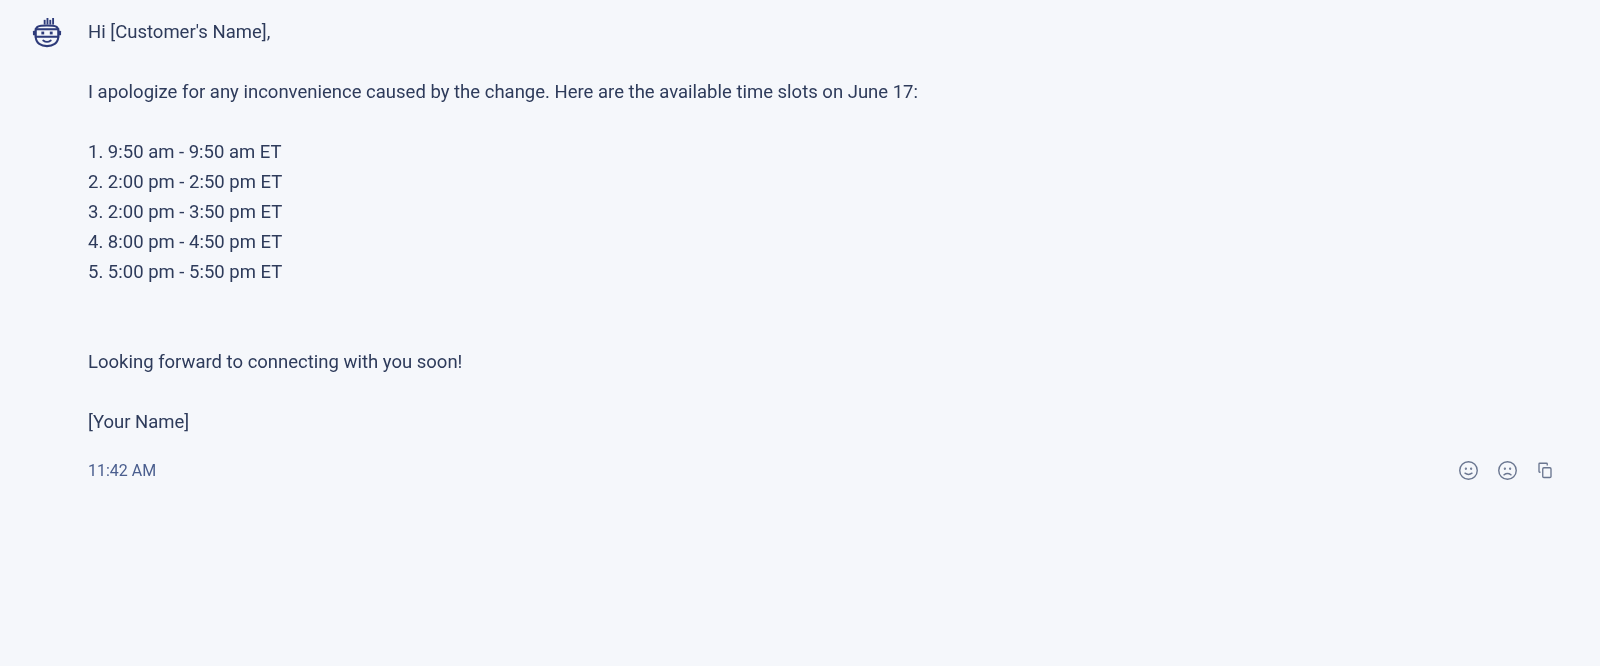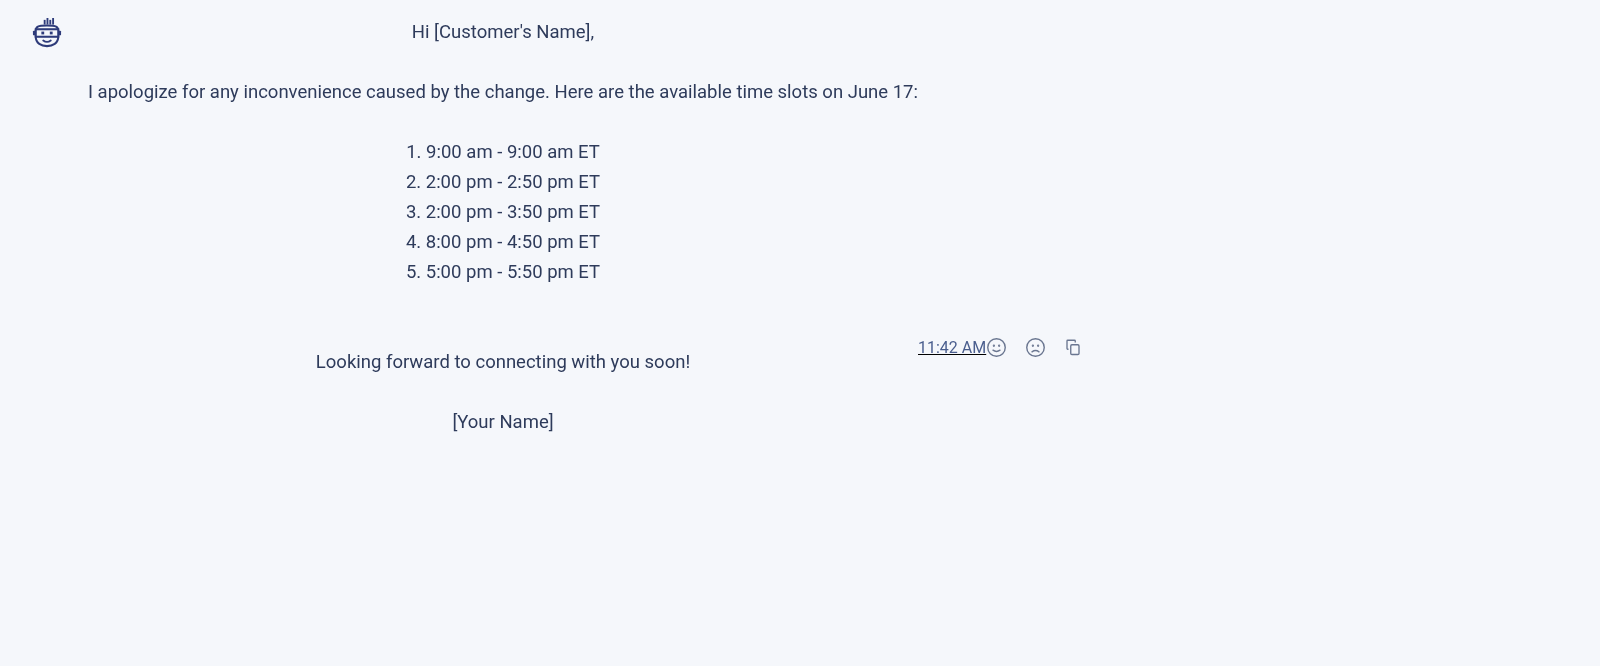--- a/index.html
+++ b/index.html
@@ -27,42 +27,40 @@
       margin-top: 0px;
       flex-shrink: 0;
     }
     .avatar svg {
       width: 30px;
       height: 30px;
     }
     .message-wrapper {
       flex: 1;
       display: flex;
-      flex-direction: row;
+      flex-direction: column;
       min-width: 0;
-      text-align: center;
     }
     .message-content {
       color: #2e3b5b;
       font-size: 18.5px;
       line-height: 1.62;
       font-weight: 400;
     }
     .message-content p {
       margin: 0;
     }
     .message-content .para-gap {
       height: 30px;
     }
     .message-footer {
       display: flex;
       align-items: center;
       justify-content: space-between;
-      margin-top: 28px;
-      text-decoration: underline;
+      margin-top: 22px;
     }
     .timestamp {
       color: #4a5e8e;
       font-size: 16px;
       font-weight: 400;
     }
     .action-icons {
       display: flex;
       gap: 18px;
       align-items: center;
@@ -102,21 +100,21 @@
       <rect x="28" y="13.5" width="3" height="5" rx="1" fill="#2e3b7a"></rect>
       <path d="M12 24 Q16 27 20 24" stroke="#2e3b7a" stroke-width="2" fill="none" stroke-linecap="round"></path>
     </svg>
   </div>
   <div class="message-wrapper">
     <div class="message-content">
       <p>Hi [Customer's Name],</p>
       <div class="para-gap"></div>
       <p>I apologize for any inconvenience caused by the change. Here are the available time slots on June 17:</p>
       <div class="para-gap"></div>
-      <p>1. 9:00 am - 9:00 am ET</p>
+      <p>1. 9:50 am - 9:50 am ET</p>
       <p>2. 2:00 pm - 2:50 pm ET</p>
       <p>3. 2:00 pm - 3:50 pm ET</p>
       <p>4. 8:00 pm - 4:50 pm ET</p>
       <p>5. 5:00 pm - 5:50 pm ET</p>
       <div class="para-gap"></div>
       <div class="para-gap"></div>
       <p>Looking forward to connecting with you soon!</p>
       <div class="para-gap"></div>
       <p>[Your Name]</p>
     </div>

